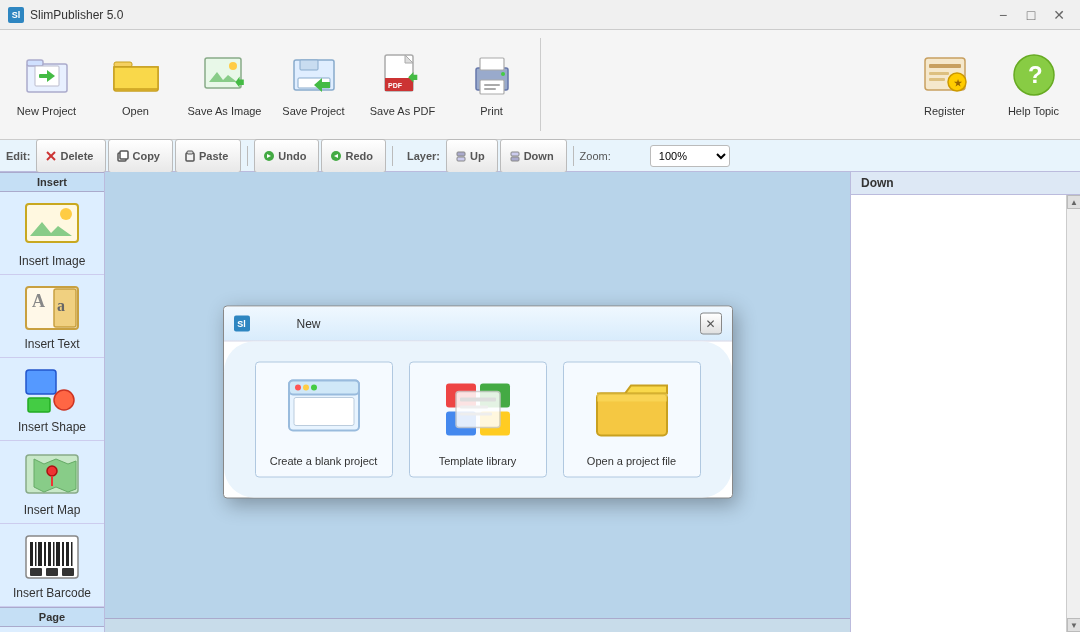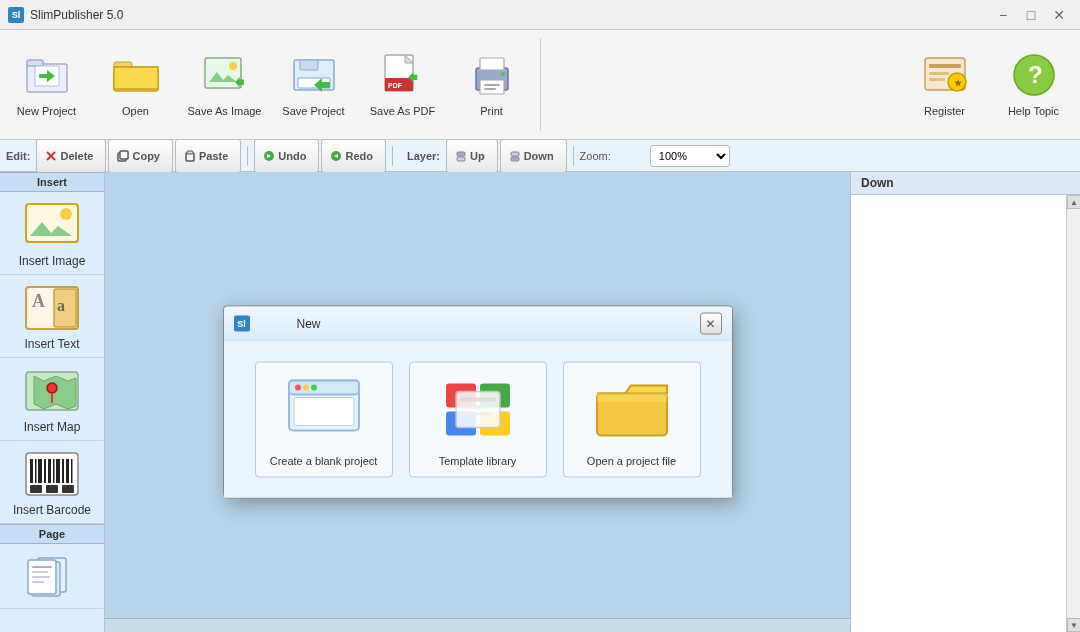--- a/index.html
+++ b/index.html
@@ -197,20 +197,21 @@
       background: linear-gradient(to bottom, #fff, #e0e0e0);
       cursor: pointer; display: flex; align-items: center; justify-content: center;
       font-size: 12px; color: #555;
     }
     #dialog-body {
       padding: 20px 16px 20px;
       display: flex;
       gap: 16px;
       justify-content: center;
       background: #eaf4fc;
+      border-radius: 30px;
     }
     .dialog-option {
       display: flex; flex-direction: column; align-items: center;
       width: 138px; padding: 12px 8px 10px;
       border: 1px solid #b0c8e0;
       border-radius: 4px;
       background: #f5faff;
       cursor: pointer;
       gap: 10px;
     }
@@ -460,20 +461,30 @@
         <svg width="56" height="46" viewBox="0 0 56 46">
           <rect x="2" y="2" width="52" height="42" rx="3" fill="#fff8e8" stroke="#c8a040" stroke-width="2"></rect>
           <text x="8" y="22" font-size="18" font-weight="bold" font-family="serif" fill="#888">A</text>
           <rect x="30" y="4" width="22" height="38" rx="2" fill="#f0d080" stroke="#c8a040" stroke-width="1.5"></rect>
           <text x="33" y="26" font-size="16" font-weight="bold" font-family="serif" fill="#666">a</text>
         </svg>
       </div>
       <span class="sidebar-item-label">Insert Text</span>
     </div>
 
+    <div class="sidebar-item">
+      <div class="sidebar-icon">
+        <svg width="56" height="46" viewBox="0 0 56 46">
+          <rect x="2" y="2" width="30" height="24" rx="3" fill="#5599ff" stroke="#2255cc" stroke-width="1.5"></rect>
+          <circle cx="40" cy="32" r="10" fill="#ff6644" stroke="#cc3322" stroke-width="1.5"></circle>
+          <rect x="4" y="30" width="22" height="14" rx="2" fill="#44cc44" stroke="#22aa22" stroke-width="1.5"></rect>
+        </svg>
+      </div>
+      <span class="sidebar-item-label">Insert Shape</span>
+    </div>
 
     <div class="sidebar-item">
       <div class="sidebar-icon">
         <svg width="56" height="46" viewBox="0 0 56 46">
           <rect x="2" y="4" width="52" height="38" rx="3" fill="#c8e8c8" stroke="#88aa88" stroke-width="1.5"></rect>
           <path d="M10 8 l10 5 l12-5 l12 5 l8-3 v28 l-8 3 l-12-5 l-12 5 l-10-5z" fill="#88cc88" stroke="#66aa66" stroke-width="1"></path>
 
           <circle cx="28" cy="20" r="5" fill="#ee3333" stroke="#aa1111" stroke-width="1.5"></circle>
           <line x1="28" y1="25" x2="28" y2="35" stroke="#ee3333" stroke-width="2"></line>
         </svg>

